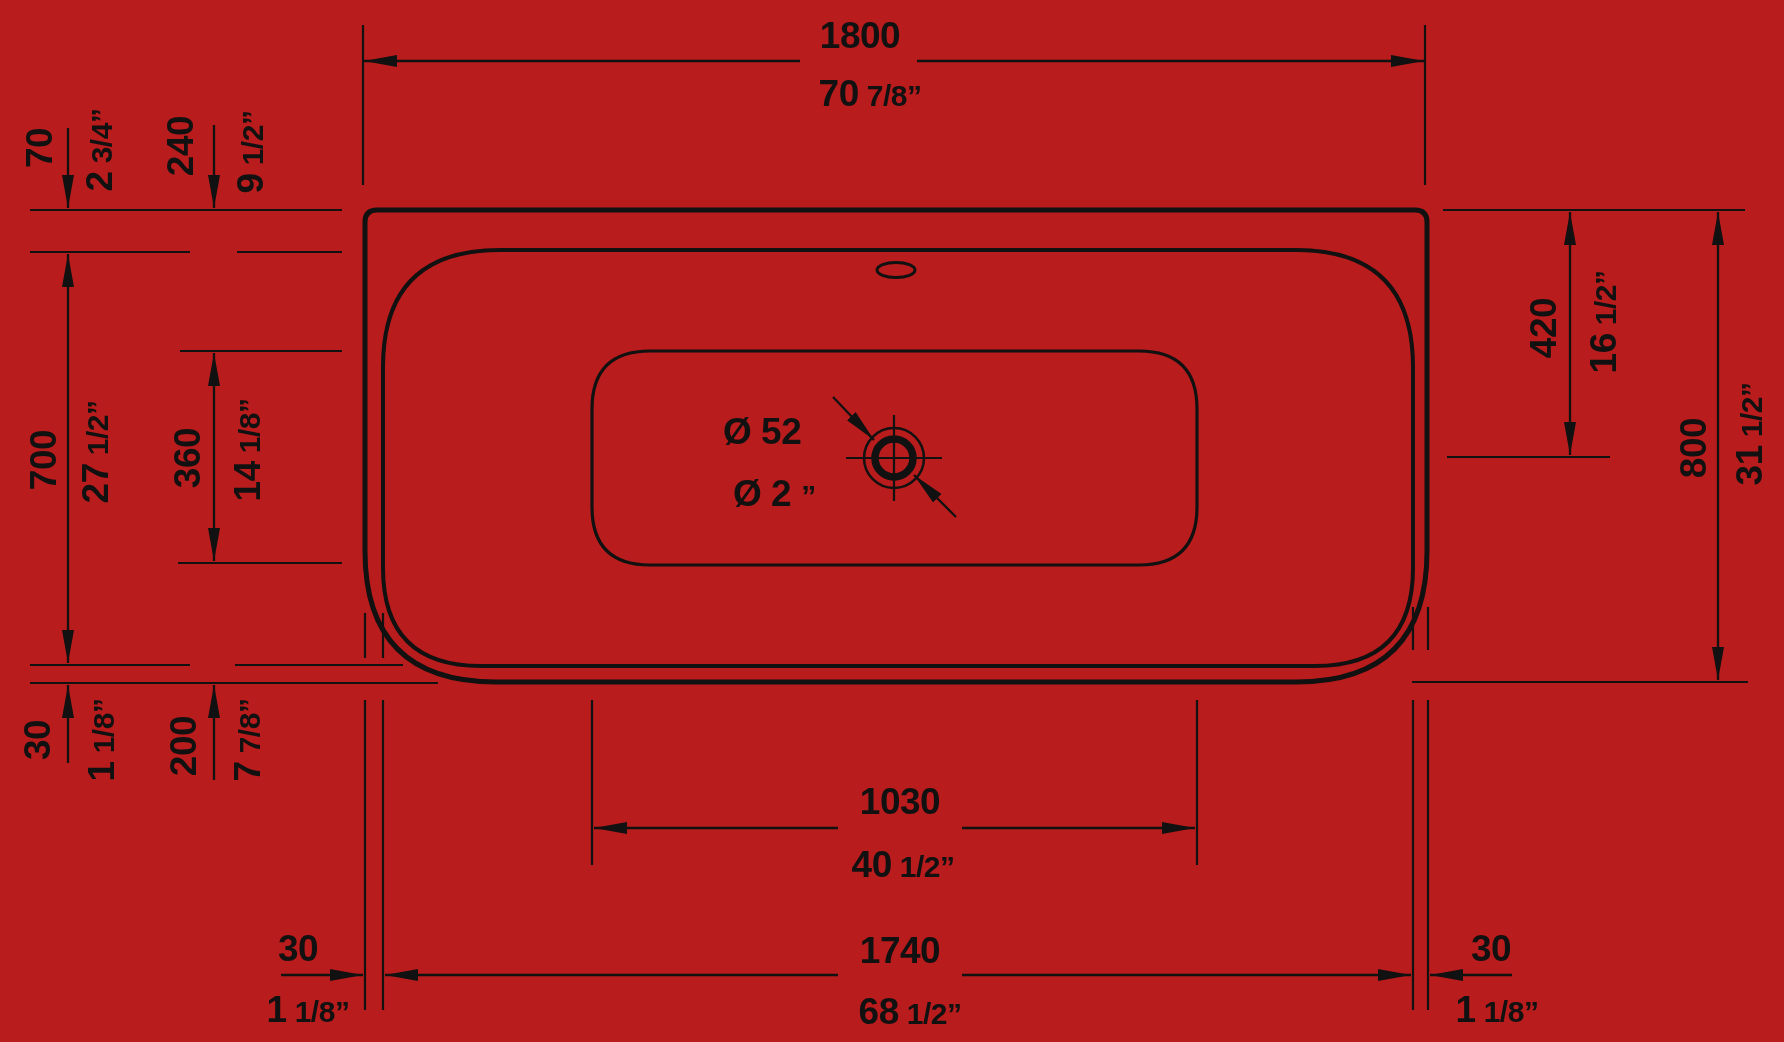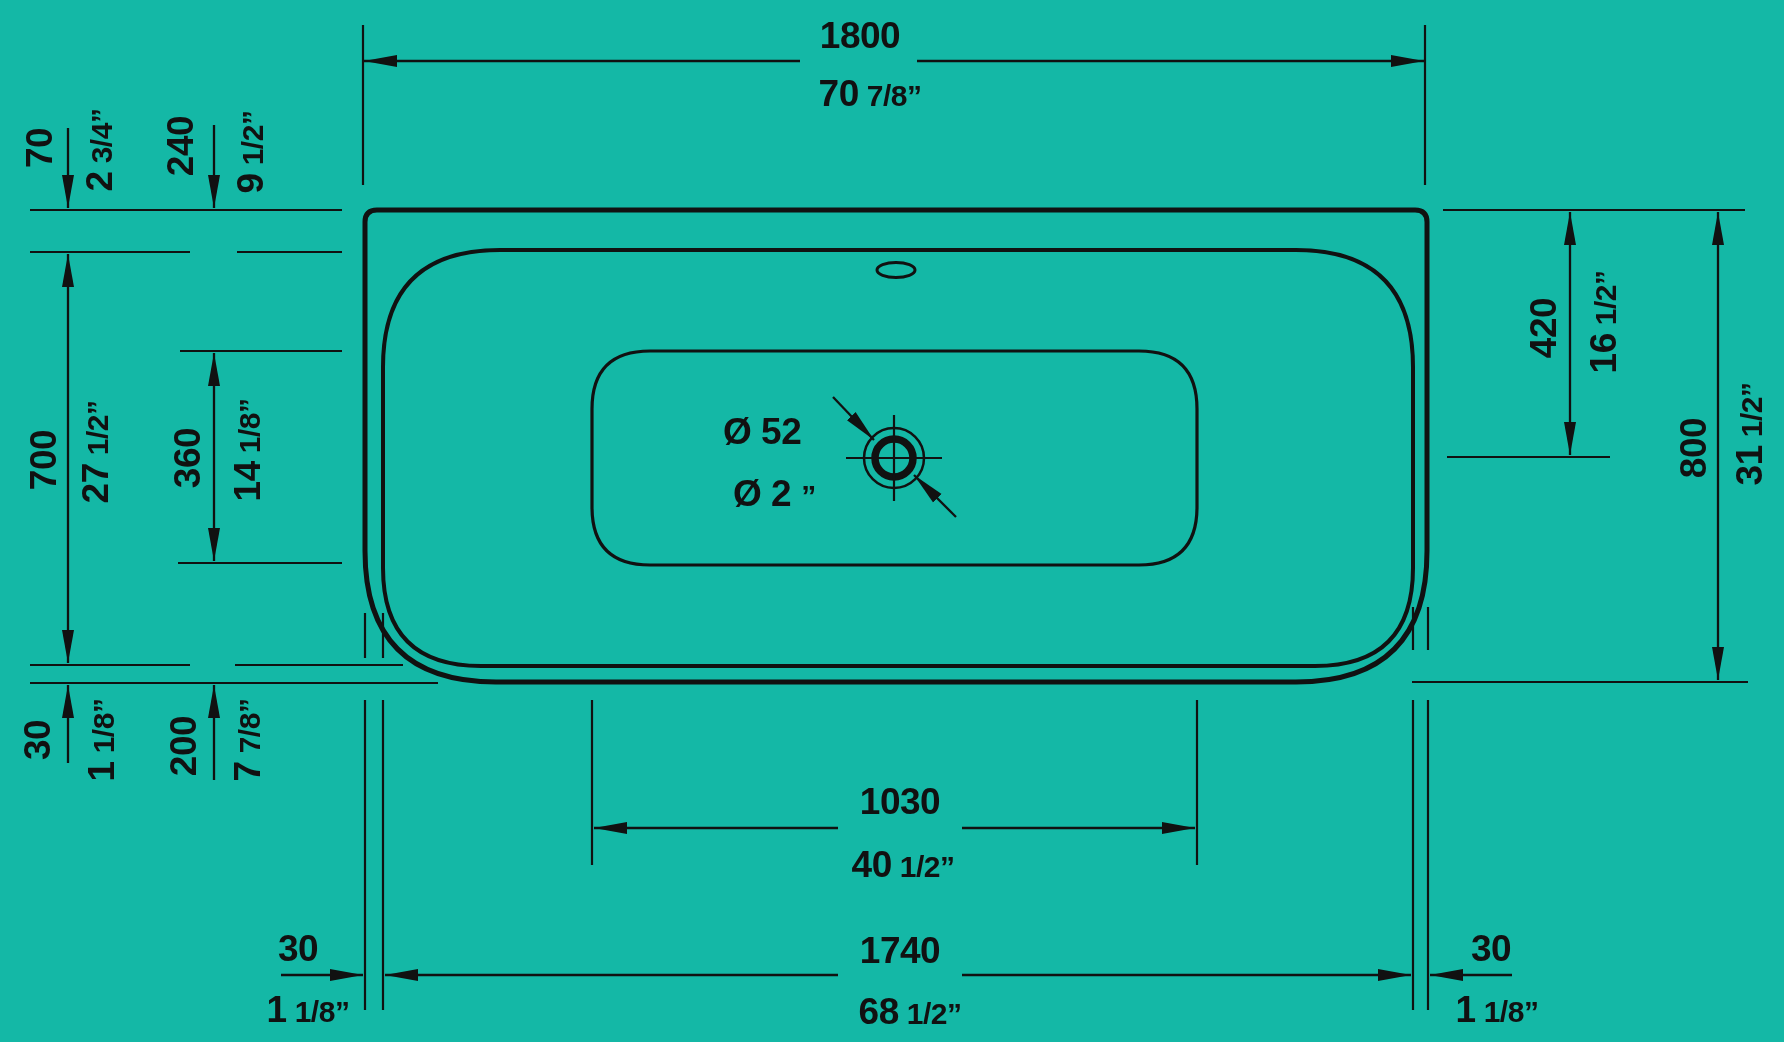--- a/index.html
+++ b/index.html
@@ -1,16 +1,16 @@
 <!DOCTYPE html>
 <html><head>
 <meta charset="utf-8">
 <style>
   html,body{margin:0;padding:0;background:#ffffff;}
-  #stage{position:relative;width:1784px;height:1042px;background:#14b8a6;overflow:hidden;}
+  #stage{position:relative;width:1784px;height:1042px;background:#b91c1c;overflow:hidden;}
   svg{position:absolute;left:0;top:0;}
   .outline{fill:none;stroke:#111111;}
   .dimline{fill:none;stroke:#111111;stroke-width:2.3;}
   .extline{fill:none;stroke:#111111;stroke-width:2.2;}
   text{fill:#111111;font-family:"Liberation Sans","DejaVu Sans",sans-serif;font-weight:700;letter-spacing:-0.5px;}
   .mm{font-size:37px;}
   .inmain{font-size:37px;}
   .frac{font-size:30px;}
 </style>
 </head>

